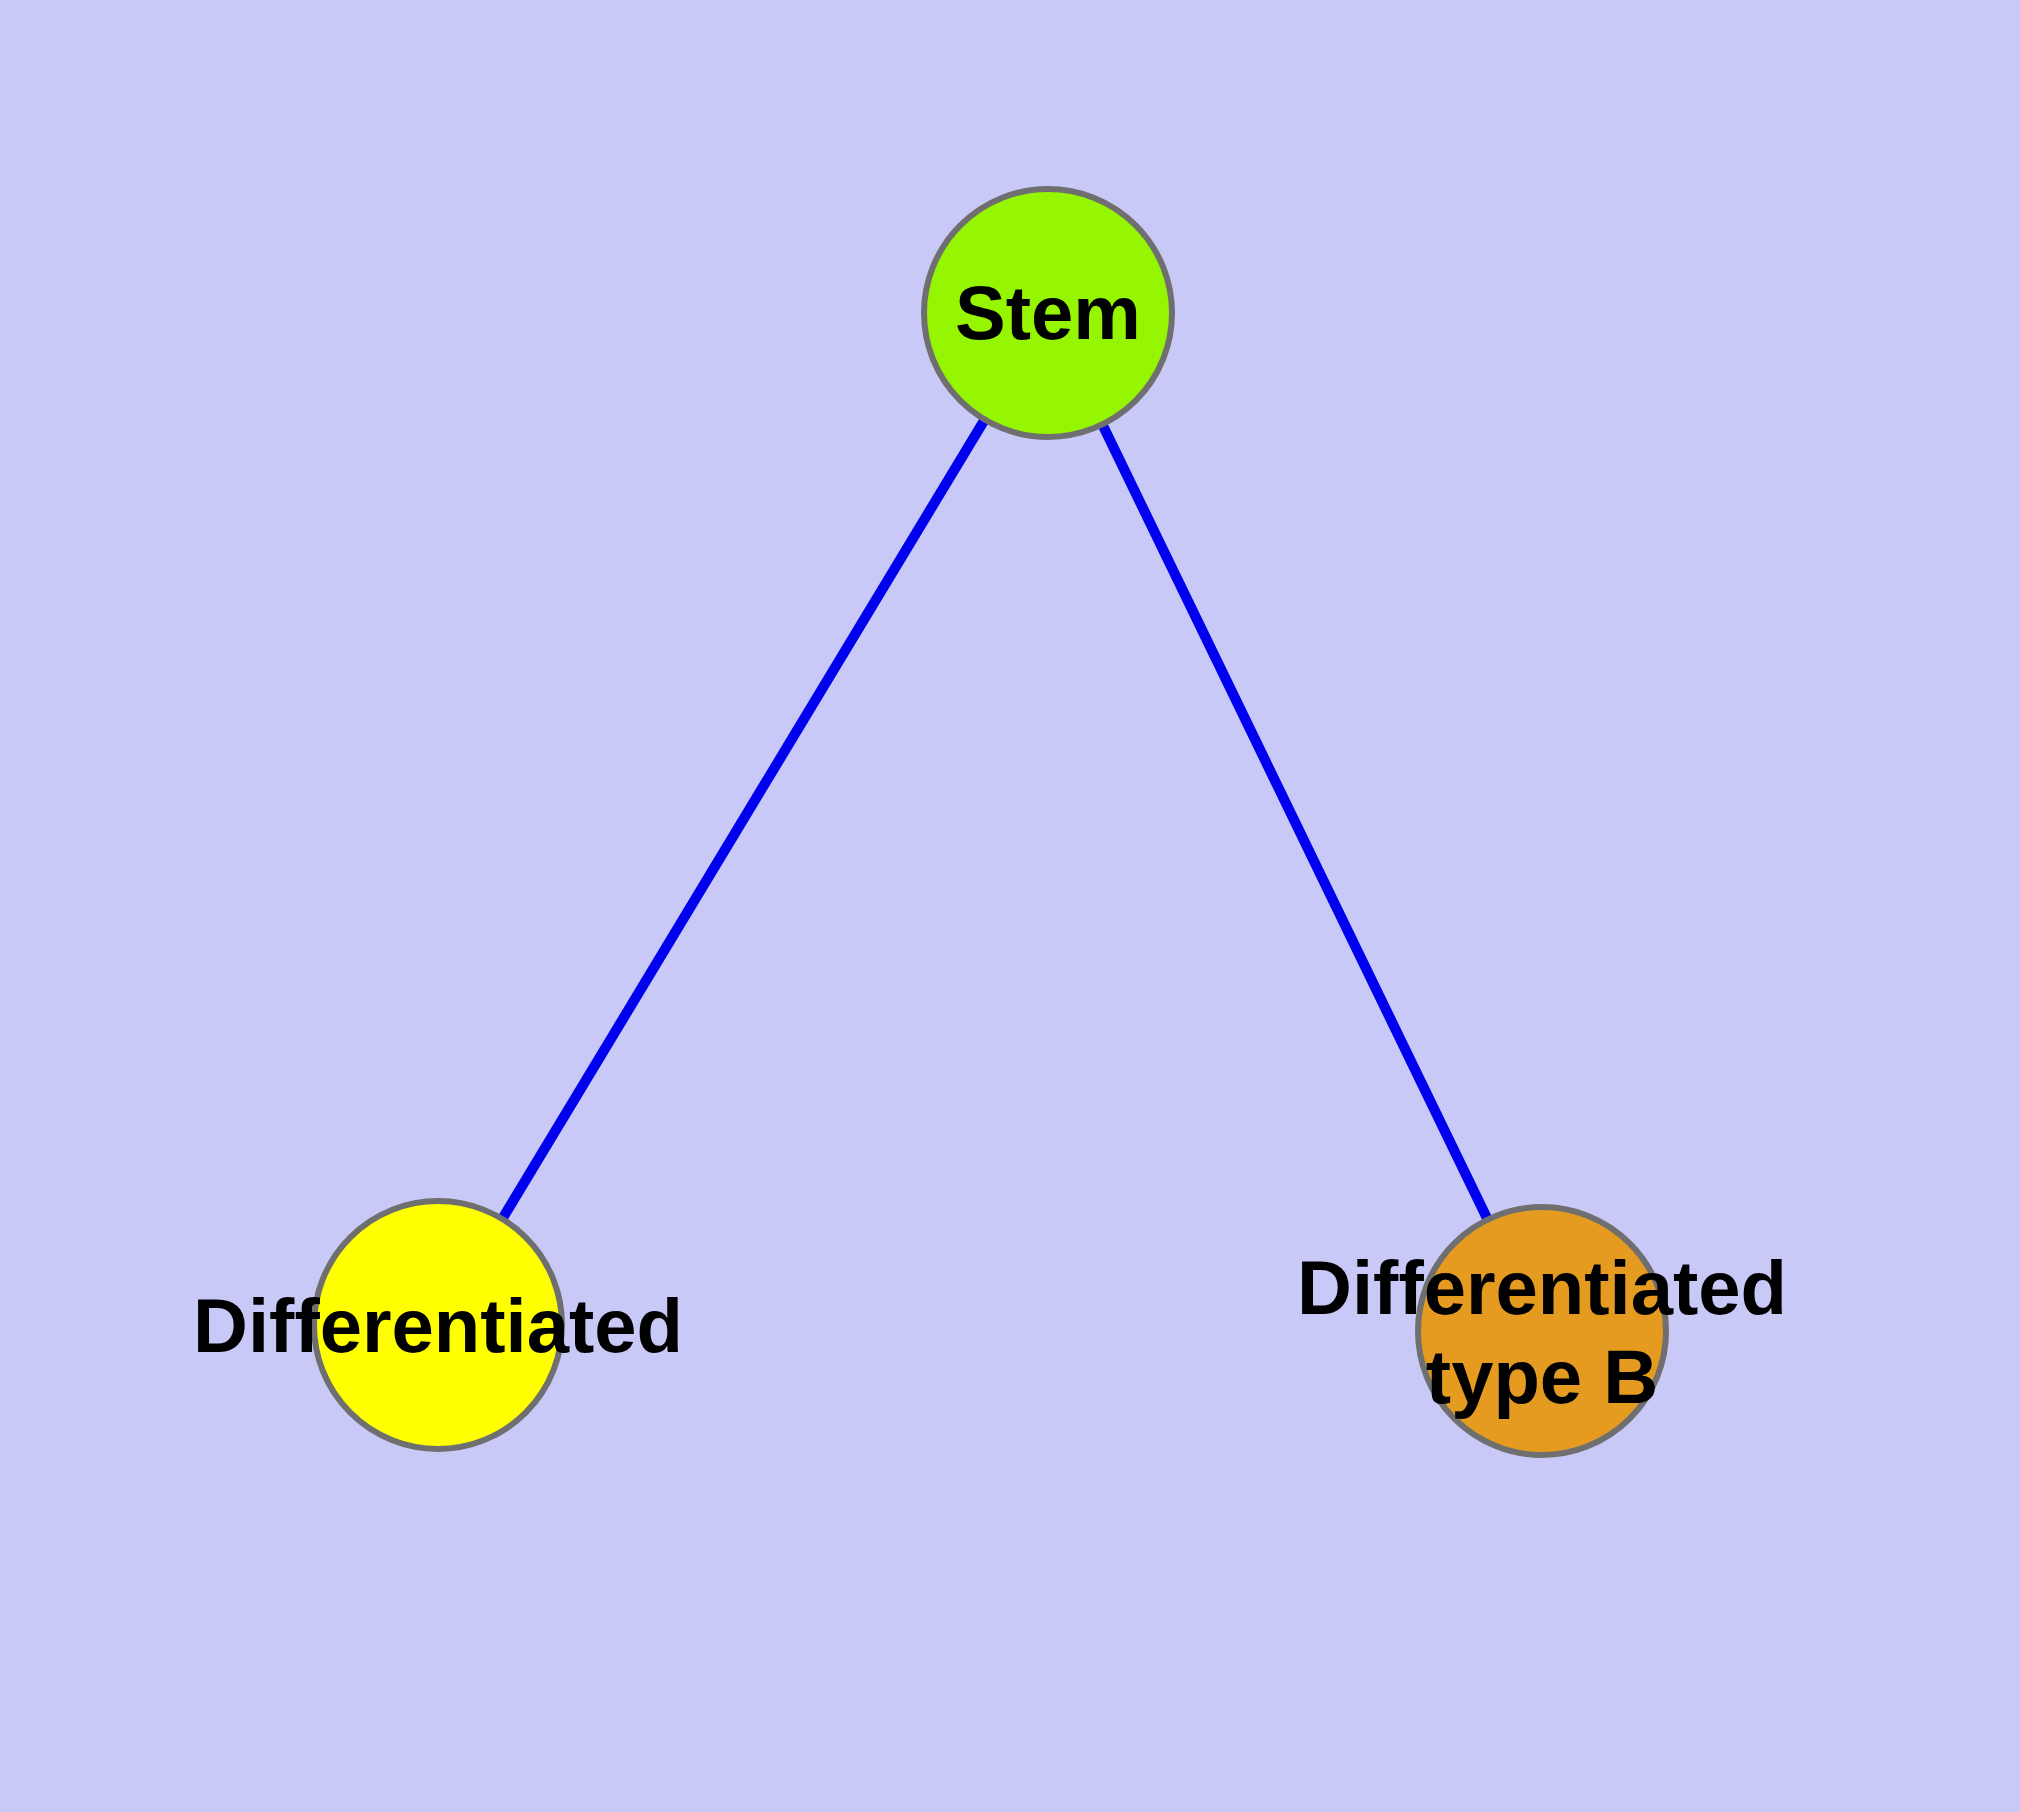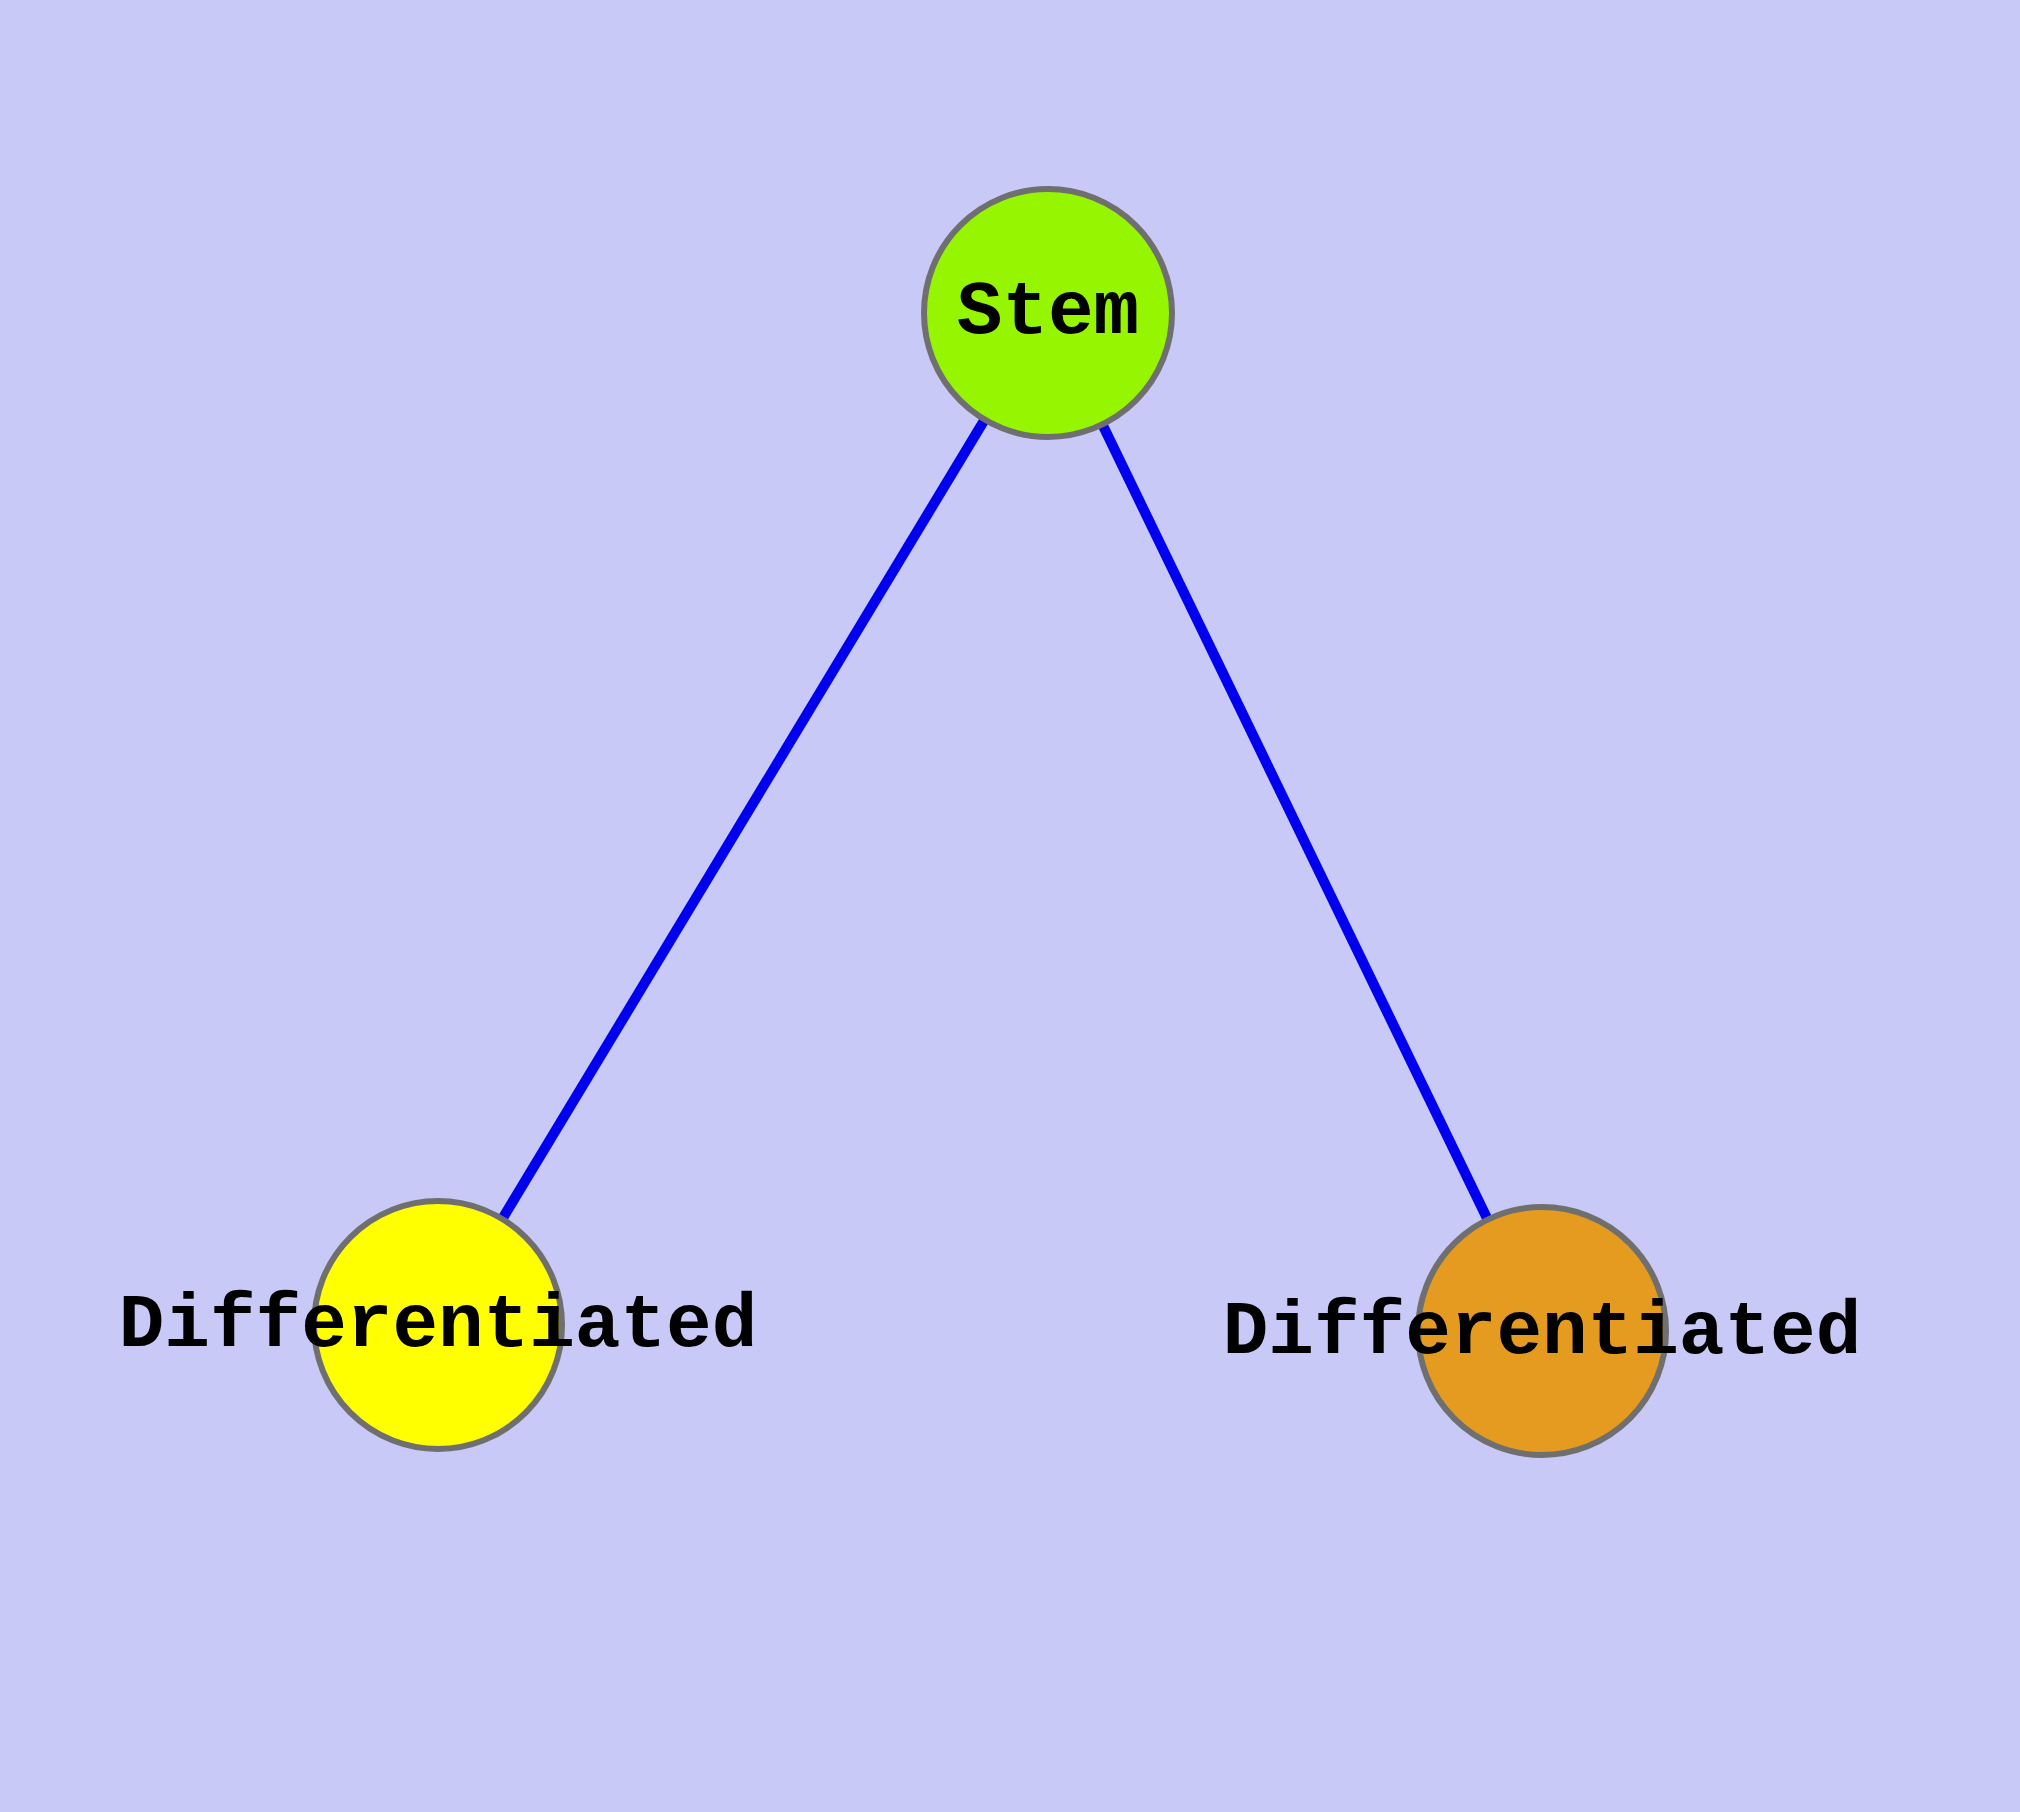--- a/index.html
+++ b/index.html
@@ -4,21 +4,21 @@
 <style>
   html, body {
     margin: 0;
     padding: 0;
   }
   .canvas {
     position: relative;
     width: 2021px;
     height: 1812px;
     overflow: hidden;
-    font-family: Liberation Mono, monospace;
+    font-family: Liberation Sans, sans-serif;
   }
   .edges-layer {
     position: absolute;
     left: 0;
     top: 0;
     width: 2021px;
     height: 1812px;
   }
   .edge {
     stroke-width: 12px;
@@ -73,16 +73,17 @@
   <div class="node type-a-node" style="background-color: rgb(255, 255, 0); border-color: rgb(111, 111, 111);"></div>
 
   <div class="node type-b-node" style="background-color: rgb(228, 155, 32); border-color: rgb(111, 111, 111);"></div>
 
   <div class="node-label type-a-label">
     <span class="line">Differentiated</span>
   </div>
 
   <div class="node-label type-b-label">
     <span class="line">Differentiated</span>
+    <span class="line">type B</span>
   </div>
 
 </div>
 
 
 </body></html>

